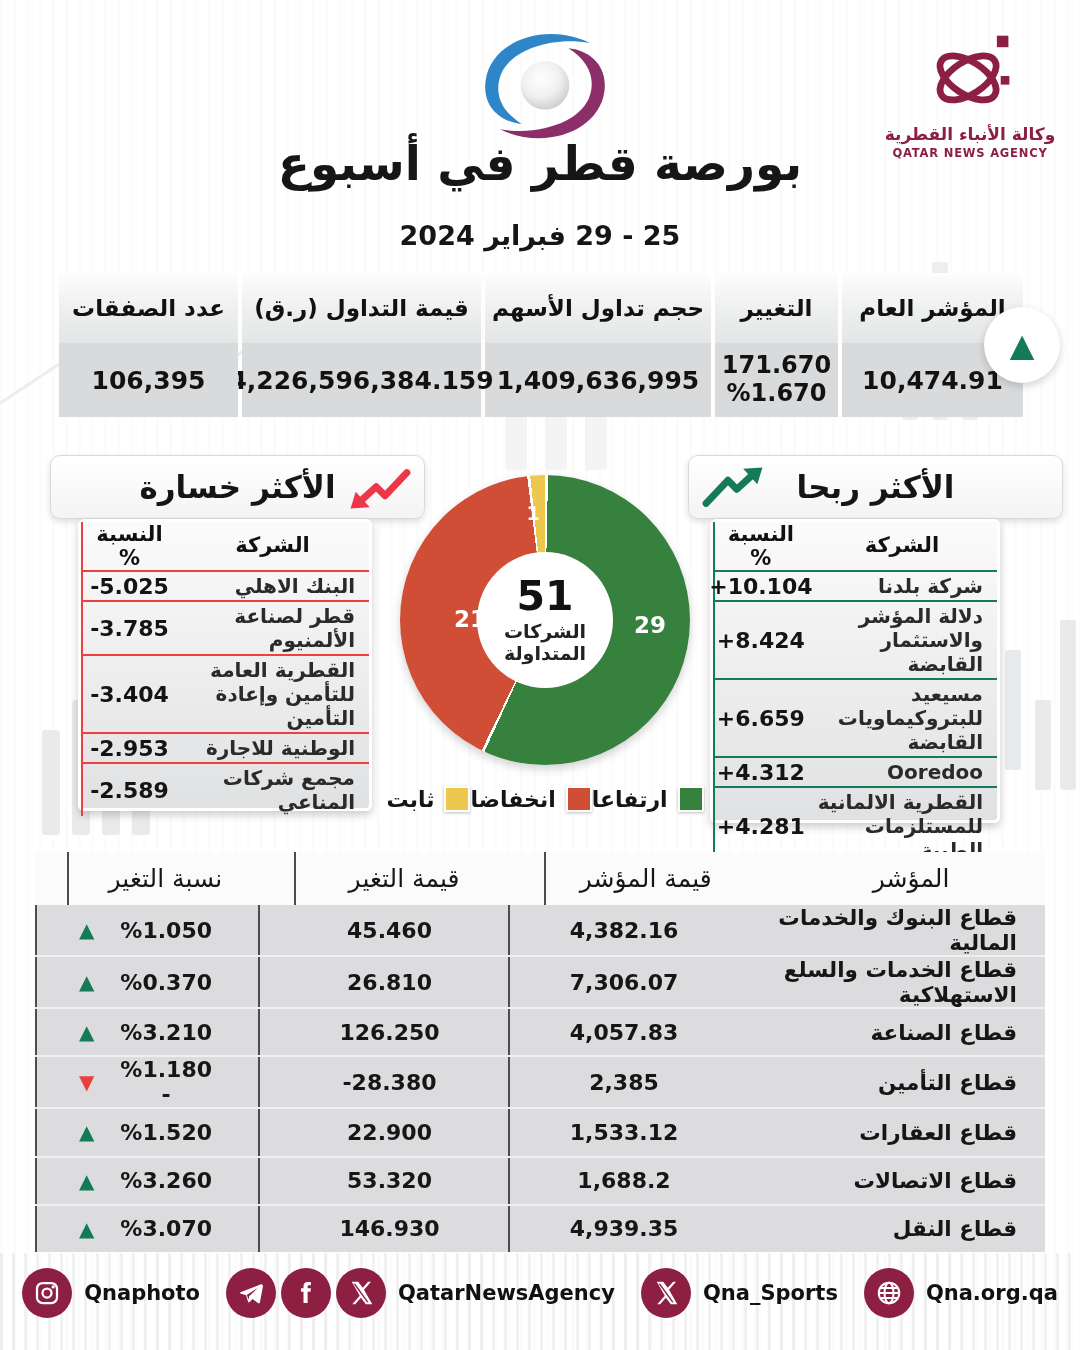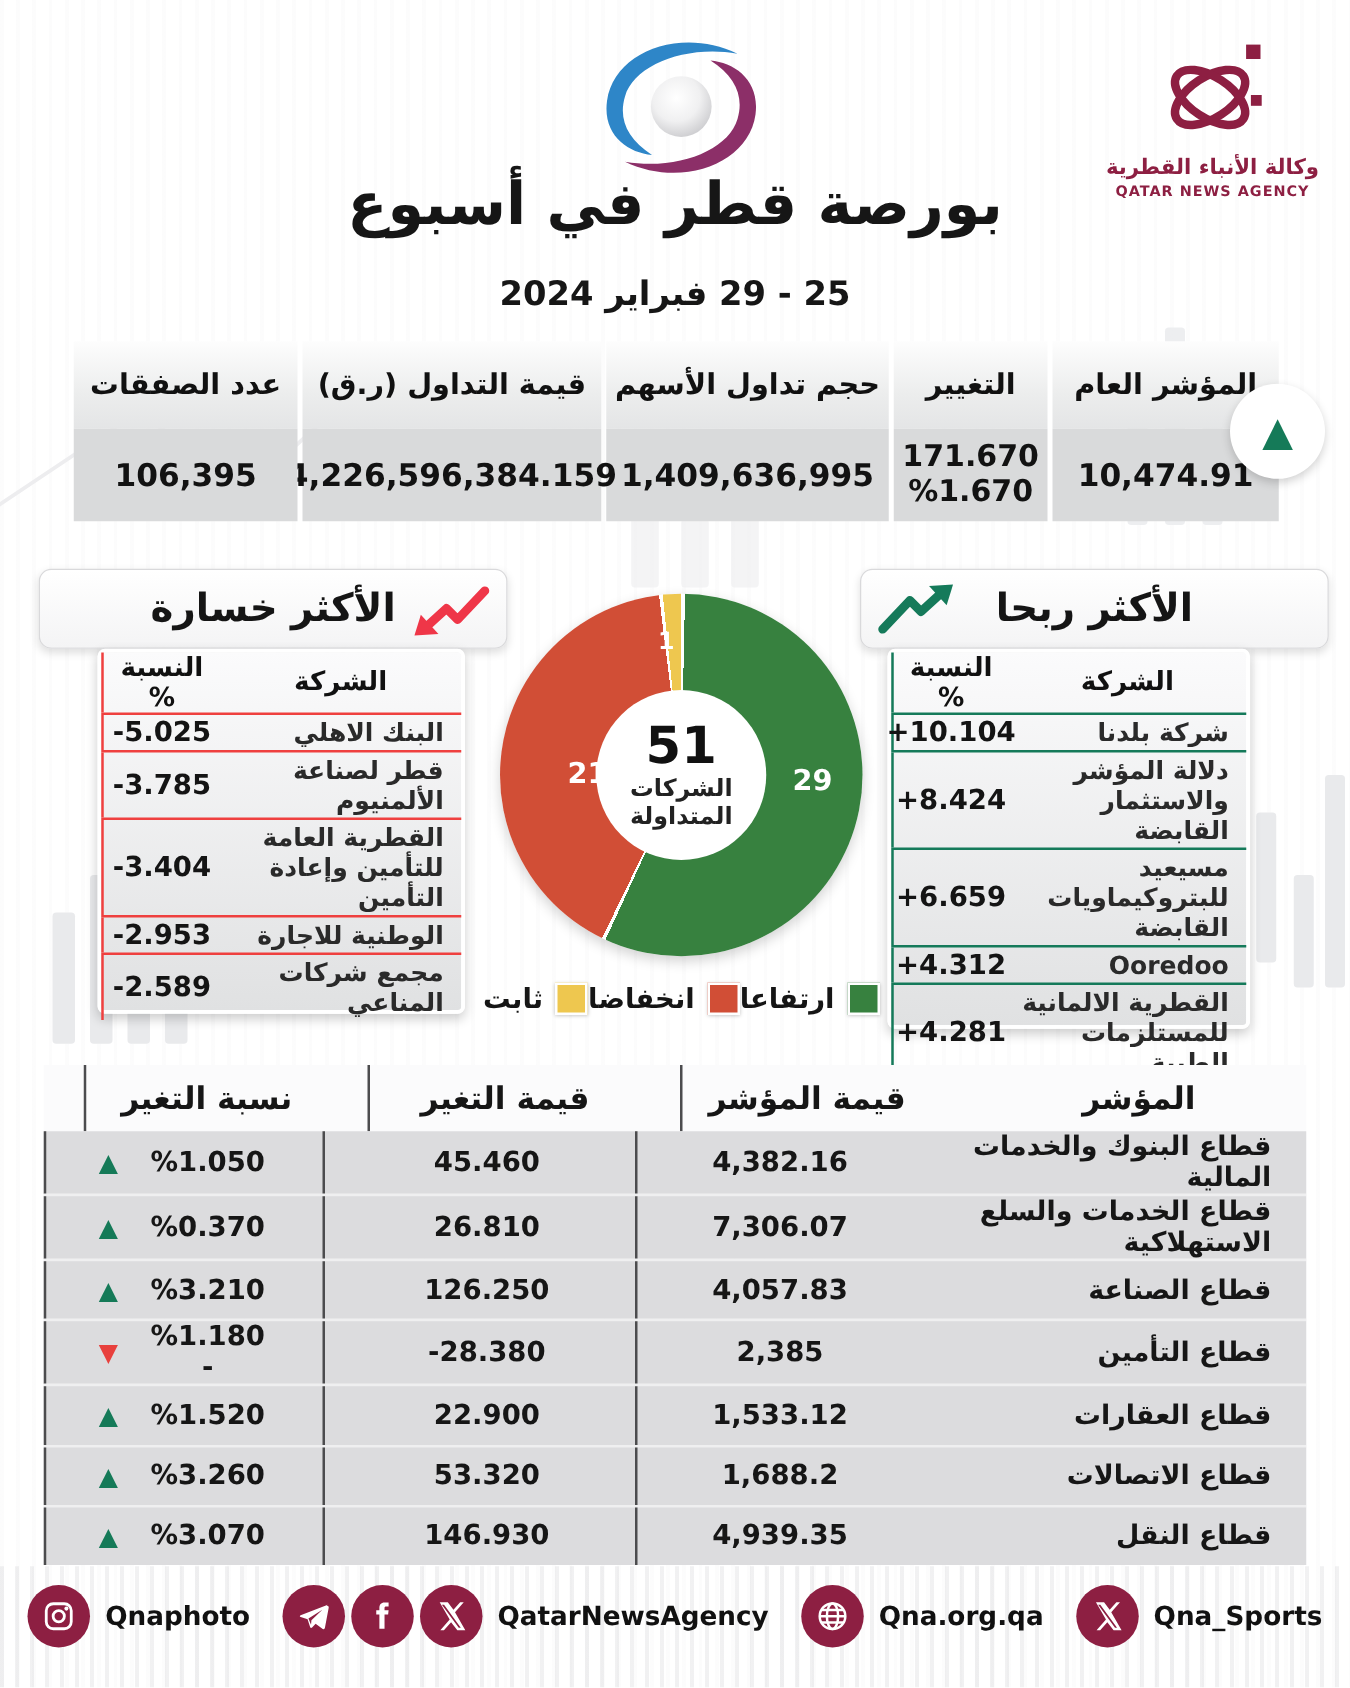--- a/index.html
+++ b/index.html
@@ -33,21 +33,21 @@
   .c-index { width:181px; } .c-change { width:123px; } .c-volume { width:226px; } .c-value { width:239px; } .c-deals { width:179px; }
   .green-num { color:#147a58; }
   .chg-stack { line-height:1.15; font-size:24px; }
   .sum-badge { position:absolute; left:927px; top:34px; width:76px; height:76px; background:#fff; border-radius:50%; box-shadow:0 3px 8px rgba(0,0,0,.18); display:flex; align-items:center; justify-content:center; z-index:2; }
   .sum-badge .tri-up { color:#157a58; font-size:32px; line-height:1; }
 
   
   .mid-title { position:absolute; top:455px; width:375px; height:64px; background:linear-gradient(180deg,#ffffff,#f4f4f5); border:1px solid #d9d9db; border-radius:10px; box-shadow:0 3px 7px rgba(0,0,0,.13); display:flex; align-items:center; justify-content:center; }
   .mid-title .t-text { font-size:31px; font-weight:800; color:#151515; direction:rtl; }
   .mid-title svg { position:absolute; width:64px; height:46px; top:9px; }
-  .losers-title { left:31px; } .losers-title svg { right:12px; }
+  .losers-title { left:50px; } .losers-title svg { right:12px; }
   .gainers-title { left:688px; } .gainers-title svg { left:12px; }
 
   
   .mini { position:absolute; direction:rtl; display:flex; flex-direction:column; border:3px solid #fff; border-radius:6px; box-shadow:0 4px 9px rgba(0,0,0,.2); background:linear-gradient(180deg,#fbfbfc,#e0e1e2); }
   .mini-losers { left:78px; top:519px; width:294px; height:292px; --acc:#ef403f; }
   .mini-gainers { left:710px; top:519px; width:290px; height:304px; --acc:#157a5a; }
   .mini-row { display:flex; flex:1; align-items:stretch; }
   .mini-row + .mini-row { border-top:2px solid var(--acc); }
   .mini-row.head { flex:0 0 42px; }
   .mini-row.tall { flex:1.28; }
@@ -76,21 +76,21 @@
   .sectors { position:absolute; left:35px; top:852px; width:1010px; height:400px; direction:rtl; display:flex; flex-direction:column; }
   .sec-row { display:flex; flex:1; }
   .sec-row.head { flex:0 0 53px; background:#fbfbfc; }
   .sec-row.data { background:#dcdcde; }
   .sec-row.data + .sec-row.data { border-top:2px solid rgba(255,255,255,.55); }
   .sec-cell { display:flex; align-items:center; justify-content:center; font-size:22px; font-weight:700; color:#161616; }
   .s-name { width:307px; justify-content:flex-start; padding-right:28px; font-weight:600; font-size:21.5px; }
   .s-val  { width:230px; border-left:2px solid #4c4c4e; }
   .s-chg  { width:250px; border-left:2px solid #4c4c4e;padding-left:11px; }
   .s-pct  { width:223px; border-left:2px solid #4c4c4e; direction:ltr; justify-content:flex-start; padding-left:42px; gap:0; }
-  .sec-row.head .sec-cell { font-size:25px; font-weight:700; justify-content:center; padding:0;margin-left:32px; }
+  .sec-row.head .sec-cell { font-size:25px; font-weight:400; justify-content:center; padding:0;margin-left:32px; }
   .s-pct .tri { width:52px; text-align:left; font-size:20px; }
   .s-pct .pct-txt { flex:1; text-align:center; padding-right:46px; }
   .sec-row .up .tri, .up.tri { color:#157a58; }
   .sec-row .down .tri, .down.tri { color:#e8403d; }
 
   
   .footer { position:absolute; left:0; right:0; top:1268px; display:flex; align-items:center; justify-content:center; gap:26px; z-index:1; }
   .soc-group { display:flex; align-items:center; gap:12px; }
   .icon-row { display:flex; gap:5px; }
   .soc-circle { width:50px; height:50px; border-radius:50%; background:#8d1f42; display:flex; align-items:center; justify-content:center; }
@@ -373,33 +373,33 @@
             <svg viewBox="0 0 24 24">
                 <path d="M17.7 3H20l-5.6 6.4L21 21h-5.1l-4-5.2L7.3 21H5l6-6.9L4.6 3h5.2l3.6 4.8zM16.8 19.3h1.3L7.4 4.6H6z" fill="#fff"></path>
               </svg>
           </div>
         </div>
         <span class="soc-label">QatarNewsAgency</span>
       </div>
       <div class="soc-group">
         <div class="soc-circle">
           <svg viewBox="0 0 24 24">
+              <path d="M17.7 3H20l-5.6 6.4L21 21h-5.1l-4-5.2L7.3 21H5l6-6.9L4.6 3h5.2l3.6 4.8zM16.8 19.3h1.3L7.4 4.6H6z" fill="#fff"></path>
+            </svg>
+        </div>
+        <span class="soc-label">Qna_Sports</span>
+      </div>
+      <div class="soc-group">
+        <div class="soc-circle">
+          <svg viewBox="0 0 24 24">
               <g fill="none" stroke="#fff" stroke-width="1.6">
                 <circle cx="12" cy="12" r="8.2"></circle>
                 <ellipse cx="12" cy="12" rx="3.6" ry="8.2"></ellipse>
                 <path d="M3.8 12h16.4M5 8h14M5 16h14"></path>
               </g>
             </svg>
         </div>
         <span class="soc-label">Qna.org.qa</span>
       </div>
-      <div class="soc-group">
-        <div class="soc-circle">
-          <svg viewBox="0 0 24 24">
-              <path d="M17.7 3H20l-5.6 6.4L21 21h-5.1l-4-5.2L7.3 21H5l6-6.9L4.6 3h5.2l3.6 4.8zM16.8 19.3h1.3L7.4 4.6H6z" fill="#fff"></path>
-            </svg>
-        </div>
-        <span class="soc-label">Qna_Sports</span>
-      </div>
     </div>
 
   </div>
 </div>
 
 </body></html>

